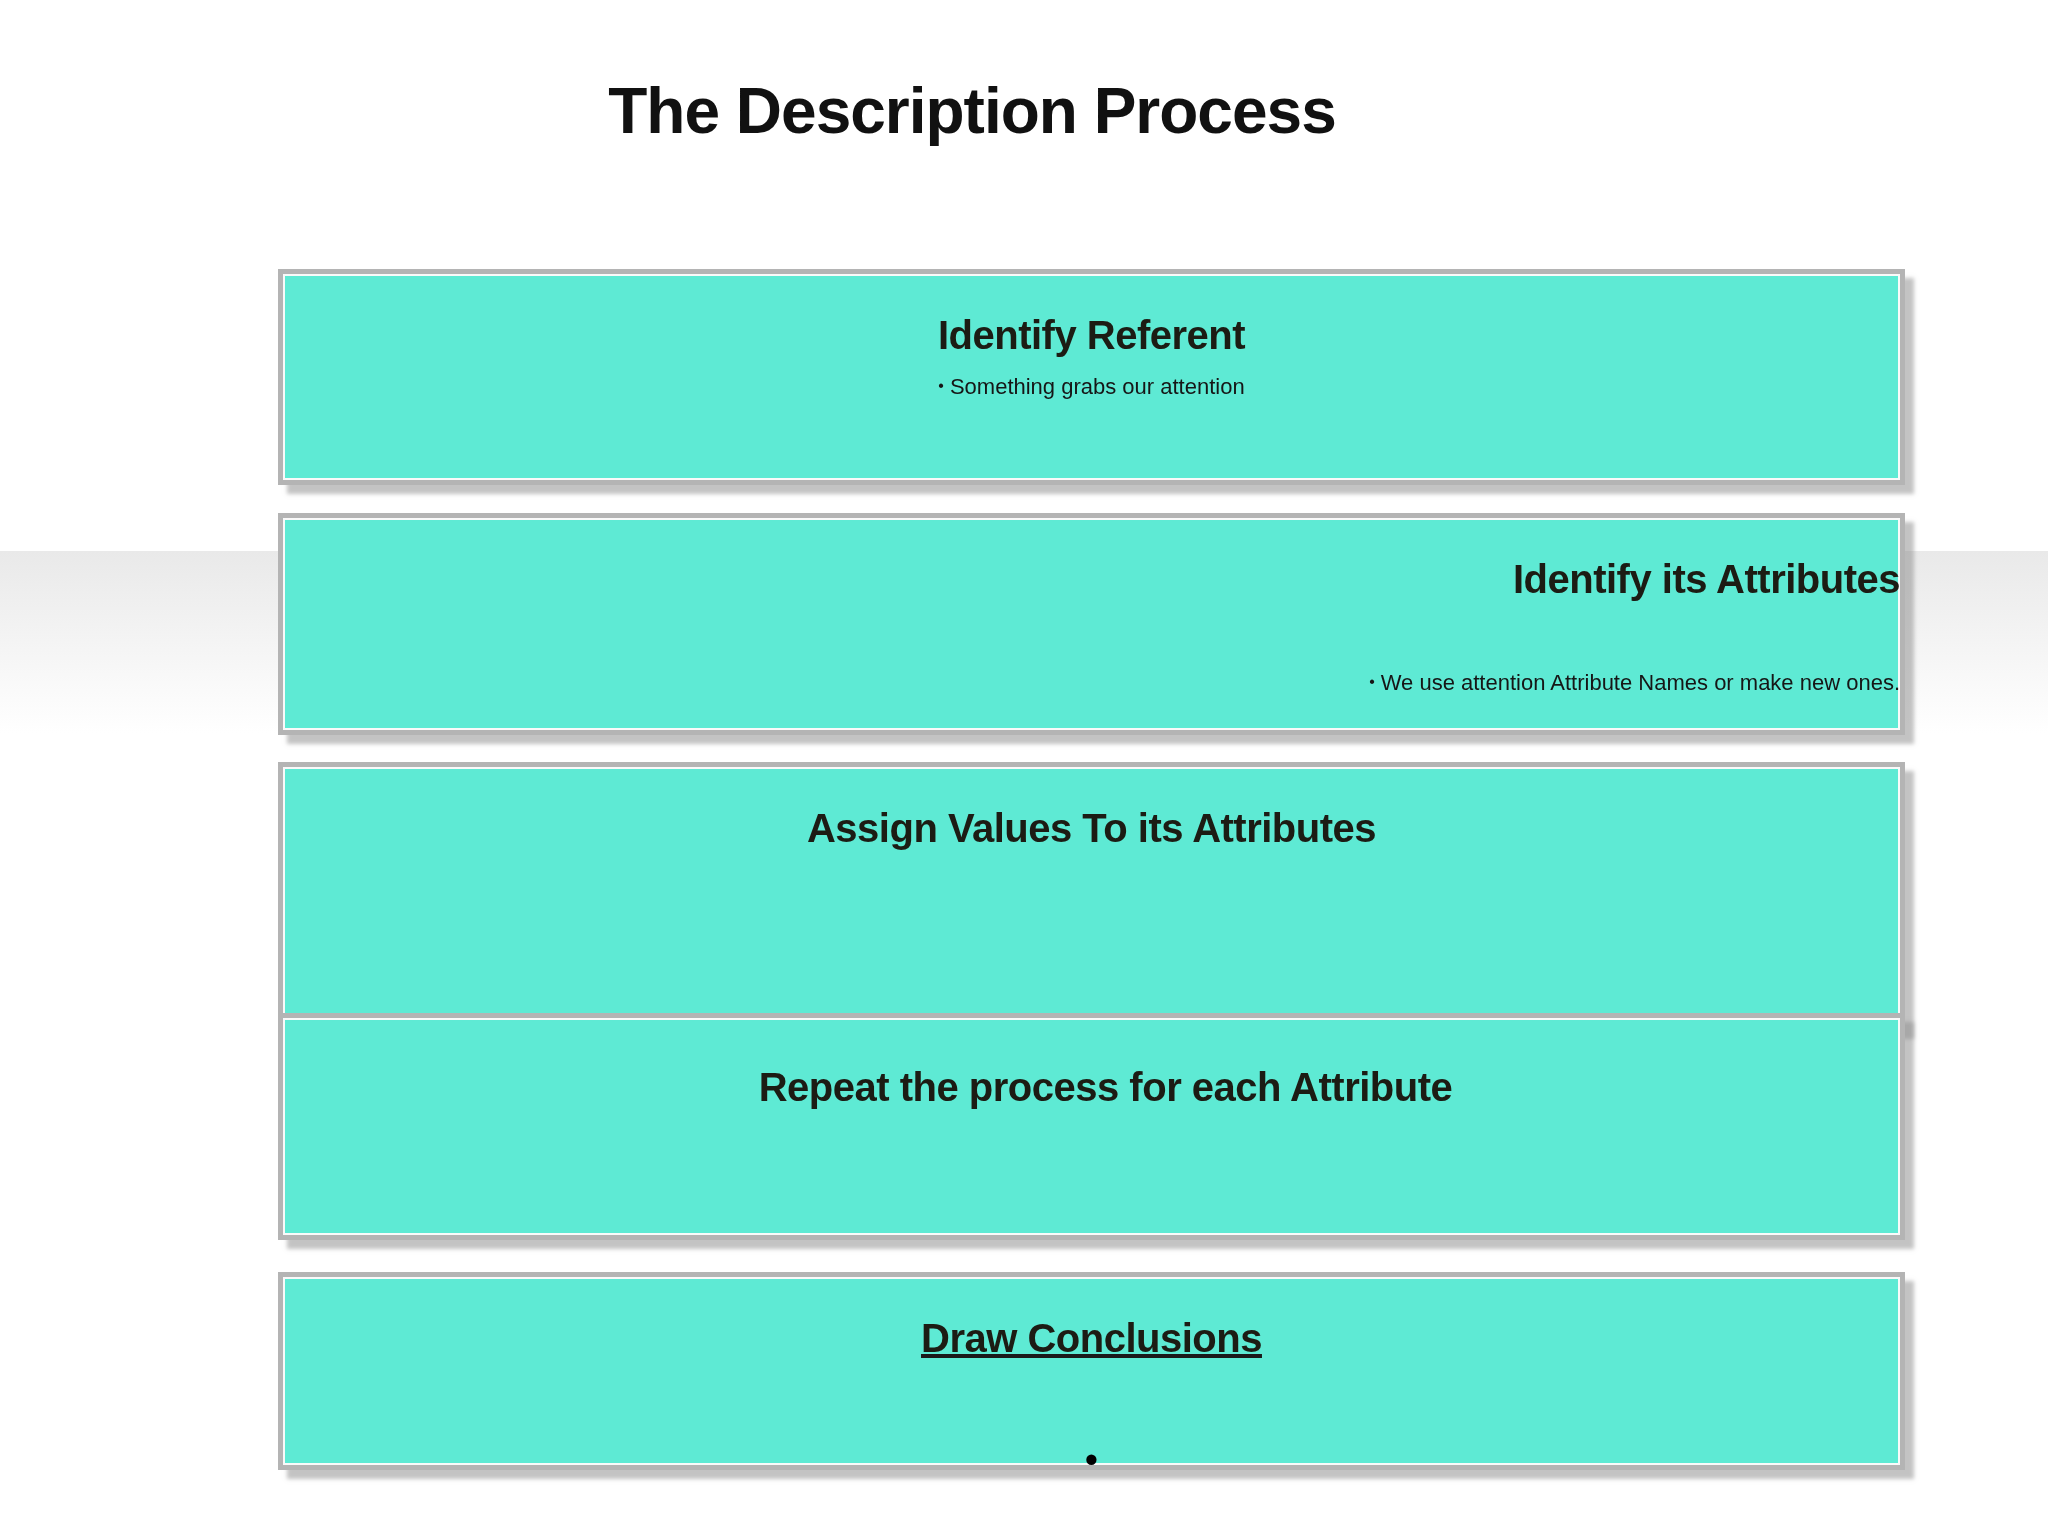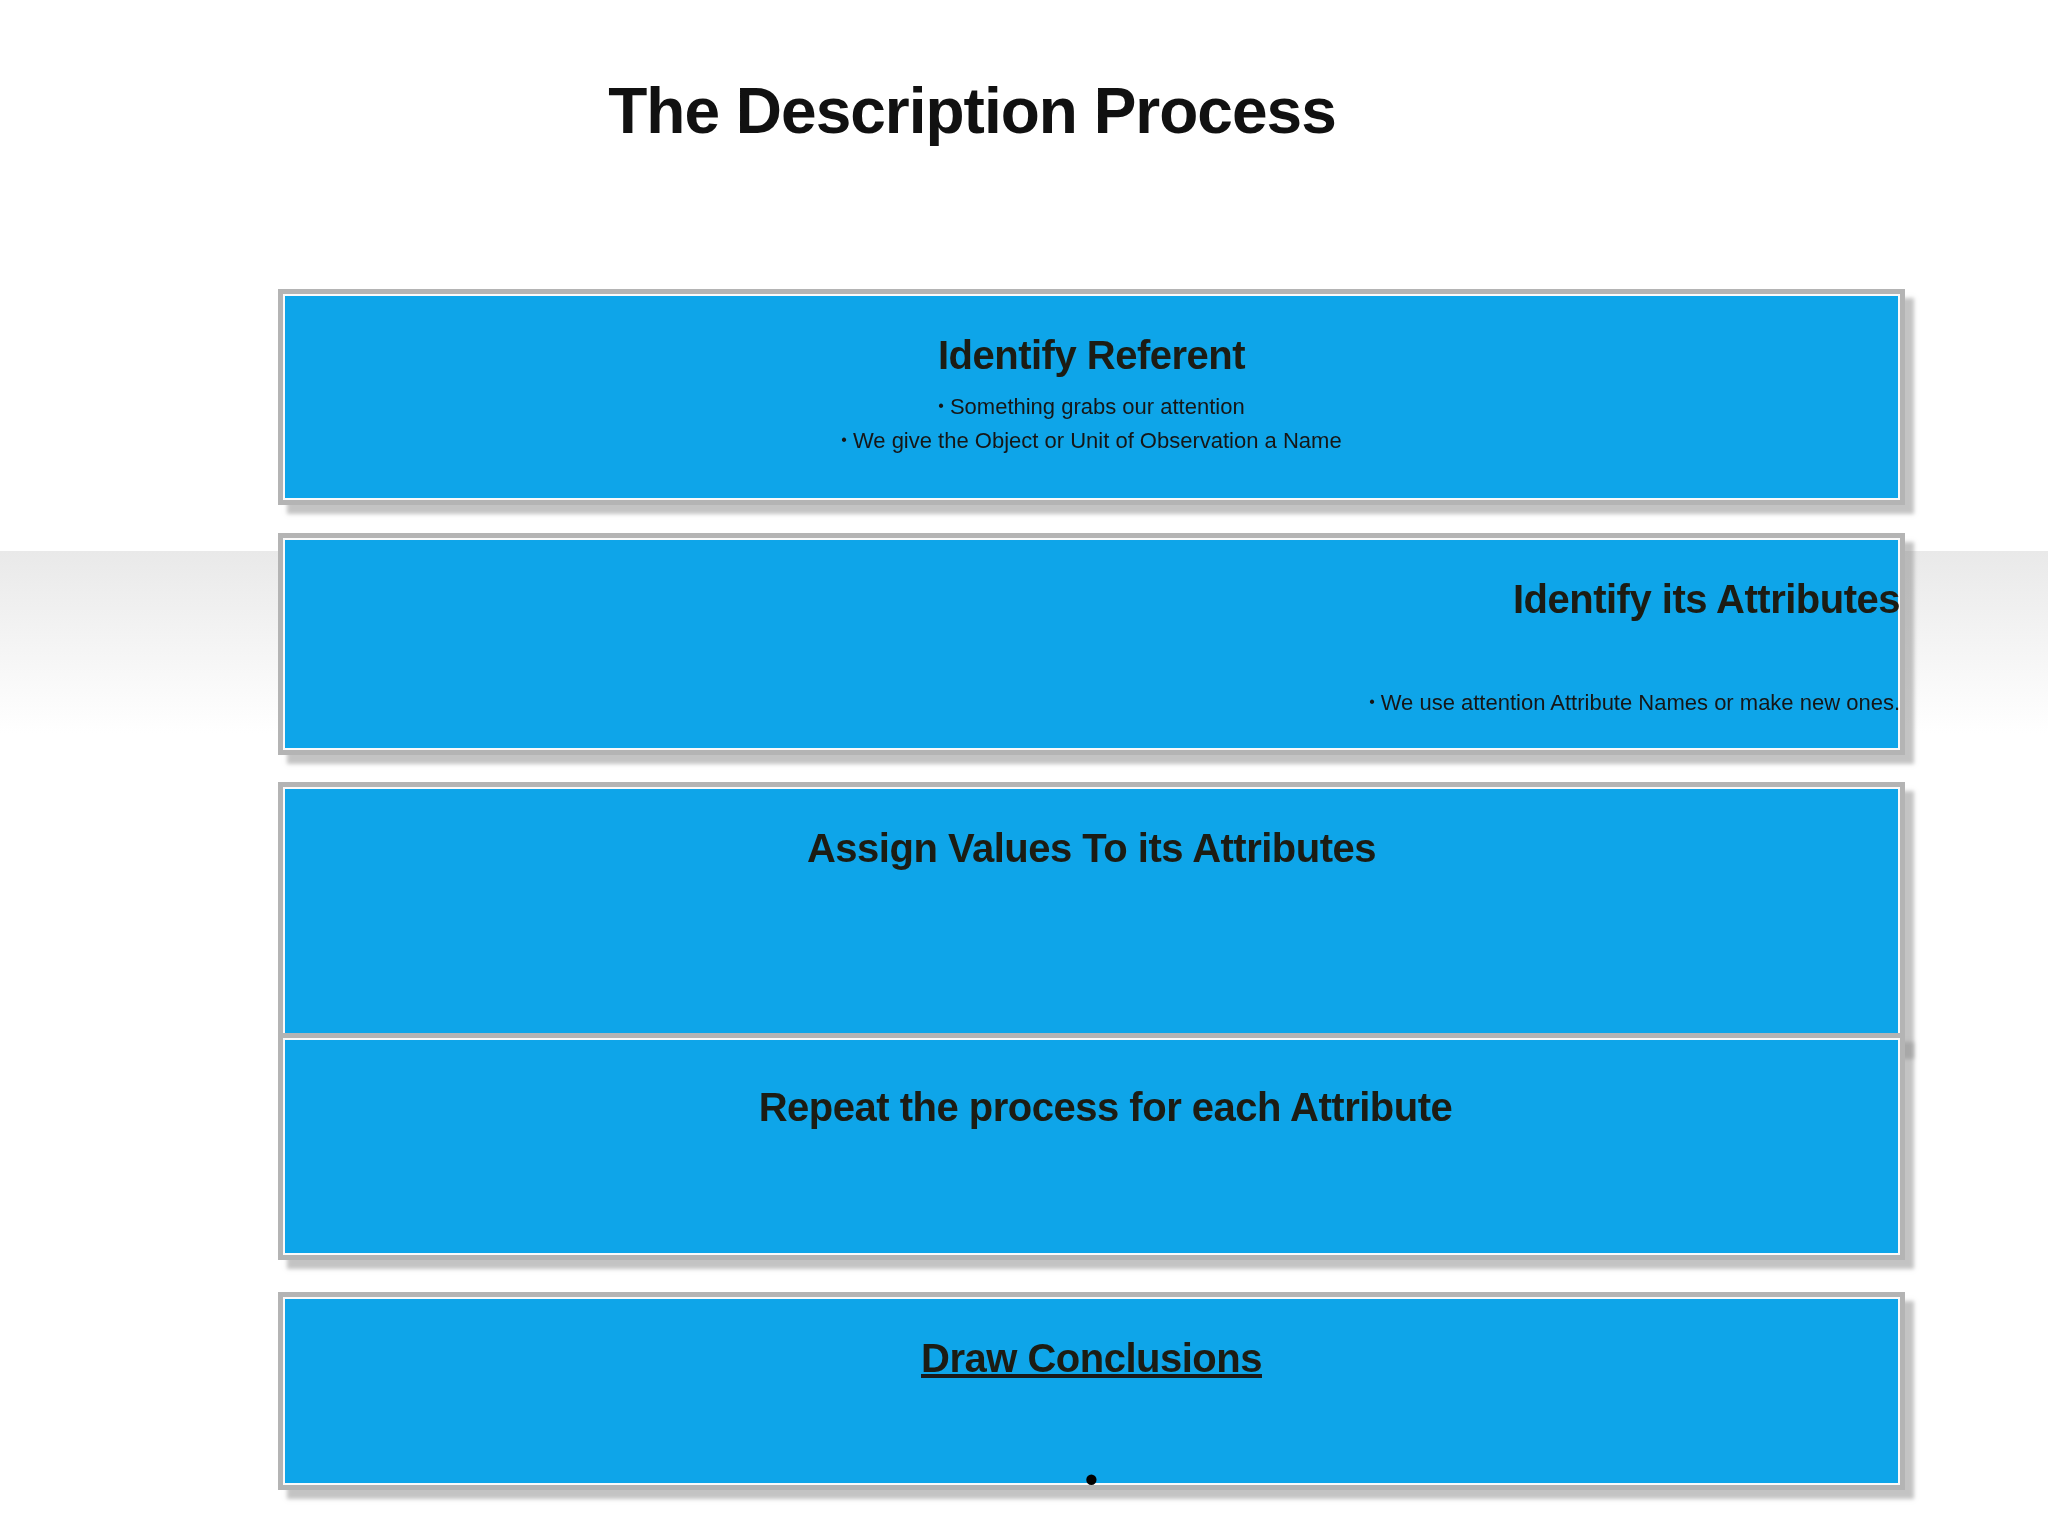--- a/index.html
+++ b/index.html
@@ -39,26 +39,25 @@
     letter-spacing: -1px;
     color: #111111;
   }
 
   
   .box {
     position: absolute;
     left: 278px;
     width: 1627px;
     box-sizing: border-box;
-    background: #0ea5e9;
+    background: #5eead4;
     border: 5px solid #b4b4b4;
     box-shadow: 9px 9px 4px rgba(145,145,145,0.55), inset 0 0 0 2px #fafafa;
     text-align: center;
     padding-top: 36px;
-    margin-top: 20px;
   }
   .box-1 { top: 269px;  height: 216px; }
   .box-2 { top: 513px;  height: 222px; text-align: right; }
   .box-3 { top: 762px;  height: 268px; }
   .box-4 { top: 1013px; height: 227px; padding-top: 44px; padding-left: 28px; }
   .box-5 { top: 1272px; height: 198px; text-decoration: underline; }
 
   .box-heading {
     font-size: 40px;
     font-weight: 700;
@@ -101,21 +100,20 @@
 <body>
 
 <div class="band"></div>
 
 <div class="slide-title">The Description Process</div>
 
 <div class="box box-1">
   <div class="box-heading">Identify Referent</div>
   <div class="bullets">
     <div class="bullet"><span class="dot">•</span><span>Something grabs our attention</span></div>
-    <div class="bullet"><span class="dot">•</span><span>We give the Object or Unit of Observation a Name</span></div>
   </div>
 </div>
 
 <div class="box box-2">
   <div class="box-heading">Identify its Attributes</div>
   <div class="bullets">
     <div class="bullet"><span class="dot">•</span><span>We use attention Attribute Names or make new ones.</span></div>
   </div>
 </div>
 

